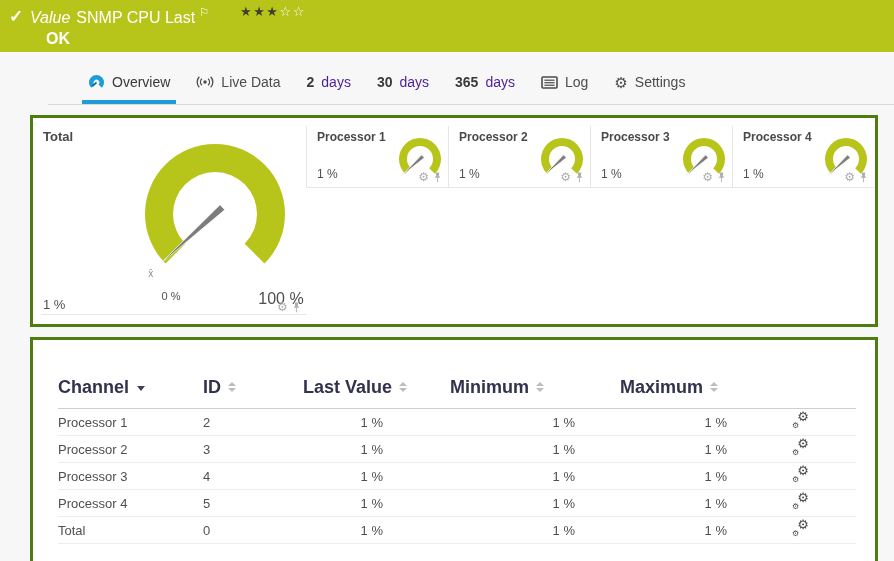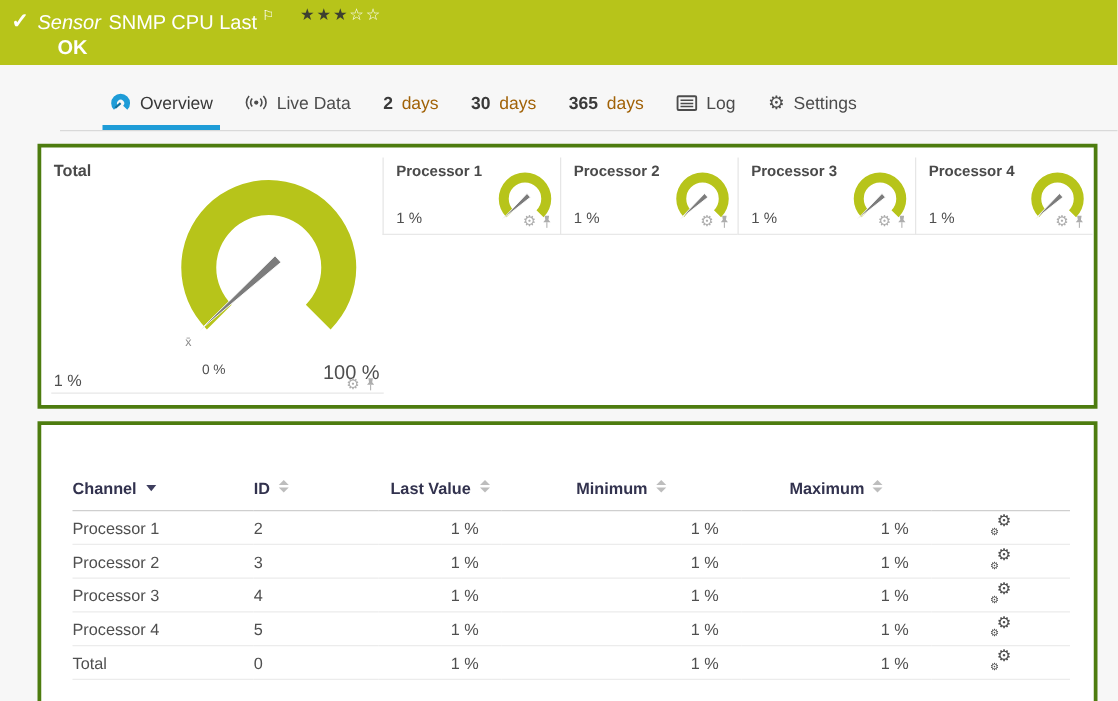--- a/index.html
+++ b/index.html
@@ -19,21 +19,21 @@
   .star-empty{color:#ffffff;}
   .status-ok{position:absolute;left:46px;top:30px;font-size:16px;font-weight:bold;}
   
   .tabs{position:absolute;left:0;top:64px;width:894px;height:41px;box-sizing:border-box;
     border-bottom:1px solid #d9d9d9;display:flex;align-items:stretch;padding-left:34px;gap:14px;margin-left:48px;}
   .tab{display:flex;align-items:center;gap:7px;background:none;border:none;outline:none;
     font-family:inherit;font-size:14px;color:#4c4c4c;padding:0 6px;cursor:pointer;
     border-bottom:4px solid transparent;box-sizing:border-box;white-space:nowrap;}
   .tab.active{border-bottom-color:#1e9cd7;color:#383838;}
   .tab strong{color:#3a3a3a;}
-  .tab .dim{color:#a16207;}
+  .tab .dim{color:#4c1d95;}
   .tab .glyph{font-size:15px;color:#4c4c4c;line-height:1;}
   
   .panel{position:absolute;background:#fff;border:3px solid #4d7c0f;box-sizing:border-box;}
   #gauges-panel{left:30px;top:115px;width:848px;height:212px;}
   #table-panel{left:30px;top:337px;width:848px;height:232px;}
   
   .total-label{position:absolute;left:10px;top:11px;font-size:13px;font-weight:bold;color:#4a4a4a;}
   #total-gauge{position:absolute;left:82px;top:6px;}
   .total-value{position:absolute;left:10px;top:179px;font-size:13px;color:#4f4f4f;}
   .scale-min{position:absolute;left:114px;top:172px;width:48px;text-align:center;font-size:11px;color:#4f4f4f;}
@@ -47,21 +47,21 @@
   .proc-row{position:absolute;left:273px;top:8px;height:62px;display:flex;}
   .proc-cell{position:relative;width:142px;height:62px;box-sizing:border-box;
     border-left:1px solid #e6e6e6;border-bottom:1px solid #e8e8e8;}
   .proc-label{position:absolute;left:10px;top:4px;font-size:12px;font-weight:bold;color:#4a4a4a;}
   .mini-gauge{position:absolute;left:80px;top:7px;cursor:pointer;}
   .proc-value{position:absolute;left:10px;top:41px;font-size:12px;color:#4f4f4f;}
   .proc-cell .cell-icons{position:absolute;right:6px;bottom:4px;}
   #total-gauge{cursor:pointer;}
   
   .channel-table{position:absolute;left:25px;top:0;width:798px;border-collapse:collapse;table-layout:fixed;}
-  .channel-table th{height:58px;vertical-align:bottom;padding:0 0 10px 0;font-size:13px;font-weight:bold;
+  .channel-table th{height:58px;vertical-align:bottom;padding:0 0 10px 0;font-size:18px;font-weight:bold;
     color:#32324e;text-align:left;border-bottom:1px solid #cfcfcf;cursor:pointer;white-space:nowrap;}
   .channel-table th.num{text-align:center;}
   .channel-table td{height:26px;font-size:13px;color:#4f4f4f;border-bottom:1px solid #ececec;padding:0;}
   .channel-table td.num{text-align:right;padding-right:18px;}
   .channel-table td.icon-cell{text-align:center;}
   
   .sort{display:inline-block;margin-left:7px;vertical-align:1px;}
   .sort i{display:block;width:0;height:0;border-left:4px solid transparent;border-right:4px solid transparent;}
   .sort .up{border-bottom:4px solid #bdbdbd;margin-bottom:2px;}
   .sort .down{border-top:4px solid #bdbdbd;}
@@ -71,21 +71,21 @@
   .gearset{position:relative;display:inline-block;width:17px;height:15px;cursor:pointer;}
   .gearset .g-big{position:absolute;right:0;top:-3px;font-size:13px;color:#4c4c4c;line-height:1;}
   .gearset .g-small{position:absolute;left:0;bottom:-2px;font-size:8px;color:#4c4c4c;line-height:1;}
 </style>
 </head>
 <body>
 
 <header class="topbar">
   <span class="check">✓</span>
   <div class="title-line">
-    <span class="title-prefix">Sensor</span><span>SNMP CPU Last</span><span class="flag">⚐</span>
+    <span class="title-prefix">Value</span><span>SNMP CPU Last</span><span class="flag">⚐</span>
   </div>
   <div class="stars" id="stars"><span class="star-filled">★</span><span class="star-filled">★</span><span class="star-filled">★</span><span class="star-empty">☆</span><span class="star-empty">☆</span></div>
   <div class="status-ok">OK</div>
 </header>
 
 <nav class="tabs">
   <button class="tab active">
     <svg width="17" height="17" viewBox="0 0 18 18">
       <path d="M5.1,12.9 A5.5,5.5 0 1 1 12.9,12.9" fill="none" stroke="#1e9cd7" stroke-width="5"></path>
       <line x1="9" y1="9" x2="4.4" y2="13.2" stroke="#11719d" stroke-width="1.8"></line>

